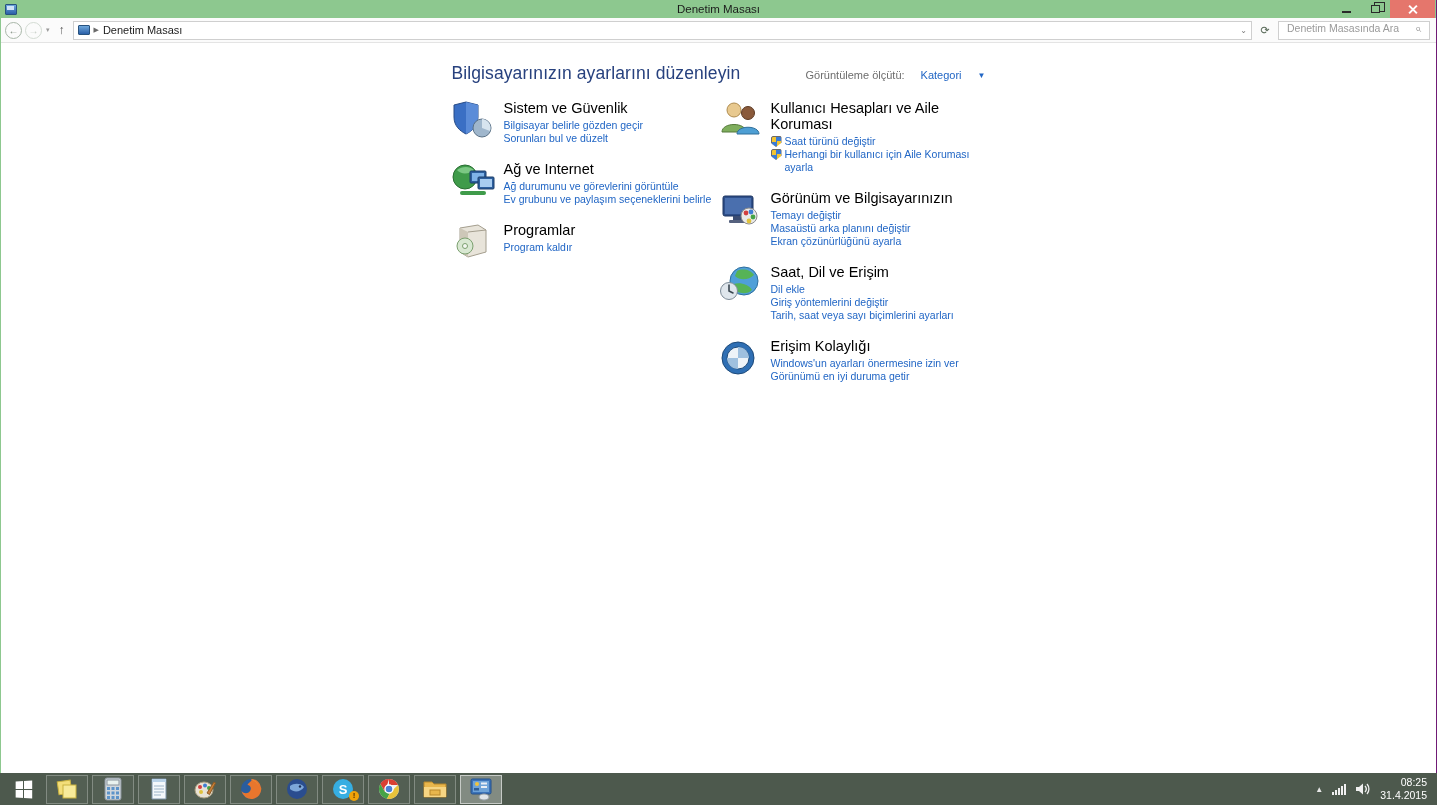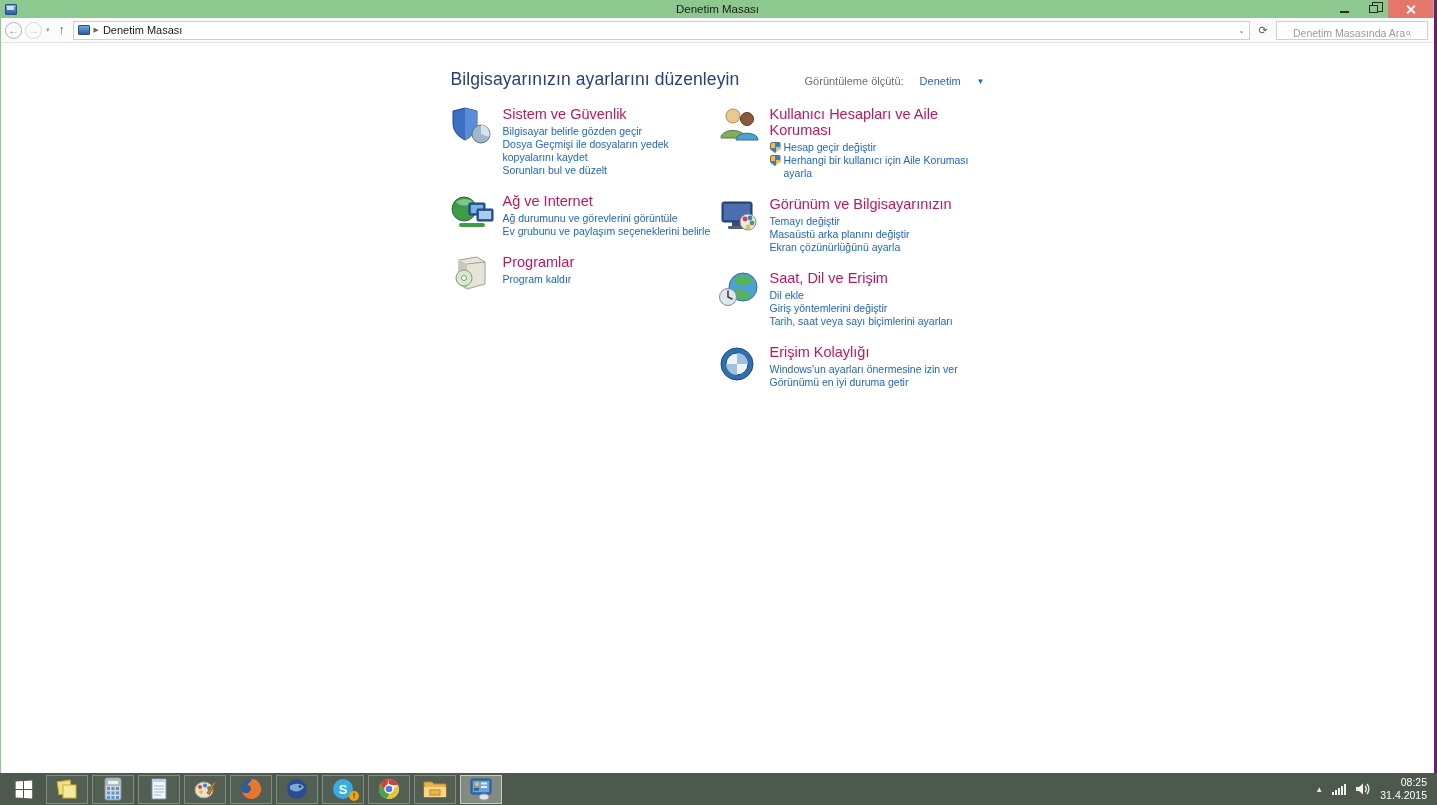--- a/index.html
+++ b/index.html
@@ -2,21 +2,21 @@
 <html><head>
 <meta charset="utf-8">
 <style>
   * { margin:0; padding:0; box-sizing:border-box; }
   html,body { width:1437px; height:805px; overflow:hidden;
     font-family:"Liberation Sans","DejaVu Sans",sans-serif; }
   body { background:#8dc88f; position:relative; }
 
   
   .window { position:absolute; top:0; left:0; width:1437px; height:773px;
-    background:#fff; border-left:1px solid #8dc88f; border-right:3px solid #701a75; }
+    background:#fff; border-left:1px solid #8dc88f; border-right:1px solid #701a75; }
   .titlebar { height:18px; background:#8dc88f; display:flex; align-items:center;
     position:relative; }
   .titlebar-icon { width:12px; height:11px; margin-left:4px;
     background:linear-gradient(#6fa8dc,#2a5fa8); border:1px solid #27527f;
     border-radius:1px; position:relative; }
   .titlebar-icon:after{ content:""; position:absolute; left:1px; top:1px; width:7px;
     height:4px; background:#cfe3f7; }
   .title-text { position:absolute; left:0; right:0; text-align:center;
     font-size:11.5px; color:#1c1c1c; }
   .win-controls { margin-left:auto; display:flex; height:100%; align-items:stretch; z-index:2;}
@@ -44,40 +44,40 @@
   .addr-field { flex:1; height:19px; border:1px solid #cfcfcf; background:#fff;
     display:flex; align-items:center; padding:0 4px; gap:4px; }
   .addr-icon { width:12px; height:10px; background:linear-gradient(#6fa8dc,#2a5fa8);
     border:1px solid #27527f; border-radius:1px; }
   .crumb-sep { font-size:7px; color:#6a6a6a; }
   .crumb { font-size:11px; color:#1c1c1c; cursor:pointer; }
   .addr-drop { margin-left:auto; font-size:8px; color:#7a7a7a; cursor:pointer; }
   .refresh-btn { width:20px; height:19px; display:flex; align-items:center;
     justify-content:center; font-size:11px; color:#5a6b5a; cursor:pointer; }
   .search-box { width:152px; height:19px; border:1px solid #cfcfcf; background:#fff;
-    display:flex; align-items:flex-end; padding:0 16px; margin-right:2px;}
+    display:flex; align-items:flex-start; padding:0 8px; margin-right:2px;}
   .search-box input { border:none; outline:none; flex:1; font-size:10.5px;
     color:#3c3c3c; font-family:inherit; background:transparent; min-width:0;}
   .search-box input::placeholder { color:#9a9a9a; }
   .search-glyph { font-size:11px; color:#8a8a8a; transform:scaleX(-1); }
 
   
   .content { padding-top:20px; }
-  .panel { width:534px; margin:6px auto; }
+  .panel { width:534px; margin:0 auto; }
   .panel-head { display:flex; align-items:baseline; margin-bottom:16px; }
   .page-title { font-size:17.5px; color:#27417e; font-weight:400; letter-spacing:.1px;}
   .view-by { margin-left:auto; font-size:11px; color:#6d6d6d; display:flex; gap:16px; align-items:center;}
   .view-by .val { color:#2166c5; cursor:pointer; }
   .view-by .caret { color:#2166c5; font-size:8px; cursor:pointer;}
 
   .cols { display:flex; }
   .col { width:267px; display:flex; flex-direction:column; }
   .cat { display:flex; margin-bottom:16px; }
   .cat-icon { width:46px; flex:0 0 46px; margin-right:6px; }
-  .cat-title { font-size:14.5px; color:#be185d; text-decoration:none; cursor:pointer;
+  .cat-title { font-size:14.5px; color:#000000; text-decoration:none; cursor:pointer;
     margin-bottom:3px; display:inline-block; width:fit-content;}
   .redbox { border:2px solid #d21f1f; padding:0 3px 1px 1px; text-decoration:underline; }
   .task { font-size:10.5px; color:#2166c5; text-decoration:none; cursor:pointer;
     line-height:13px; width:fit-content; display:flex; align-items:flex-start; gap:3px;}
   .cat-body { display:flex; flex-direction:column; }
   .shield { width:11px; height:11px; flex:0 0 11px; margin-top:1px;
     background:conic-gradient(#3a7bd5 0 25%, #f4c430 0 50%, #3a7bd5 0 75%, #f4c430 0 100%);
     border:1px solid #6a6a6a; border-radius:2px 2px 4px 4px;
     clip-path:polygon(0 0,100% 0,100% 62%,50% 100%,0 62%); }
 
@@ -139,42 +139,41 @@
       <span class="search-glyph">⌕</span>
     </div>
   </div>
 
   <div class="content">
     <div class="panel">
       <div class="panel-head">
         <div class="page-title">Bilgisayarınızın ayarlarını düzenleyin</div>
         <div class="view-by">
           <span>Görüntüleme ölçütü:</span>
-          <span class="val">Denetim</span>
+          <span class="val">Kategori</span>
           <span class="caret">▼</span>
         </div>
       </div>
 
       <div class="cols">
 
         <div class="col">
 
           <div class="cat">
             <span class="cat-icon">
               <svg width="44" height="40" viewBox="0 0 44 40">
                 <path d="M14 2 L26 5 L26 17 C26 26 20 31 14 34 C8 31 2 26 2 17 L2 5 Z" fill="#3a6fc4" stroke="#274b86"></path>
                 <path d="M14 2 L26 5 L26 17 C26 26 20 31 14 34 Z" fill="#5b8cd8"></path>
                 <circle cx="30" cy="28" r="9" fill="#9fb6cc" stroke="#5a7186"></circle>
                 <path d="M30 28 L30 19 A9 9 0 0 1 38 31 Z" fill="#d7e4ef"></path>
               </svg>
             </span>
             <div class="cat-body">
               <a class="cat-title">Sistem ve Güvenlik</a>
               <a class="task">Bilgisayar belirle gözden geçir</a>
-              <a class="task">Dosya Geçmişi ile dosyaların yedek kopyalarını kaydet</a>
               <a class="task">Sorunları bul ve düzelt</a>
             </div>
           </div>
 
           <div class="cat">
             <span class="cat-icon">
               <svg width="44" height="40" viewBox="0 0 44 40">
                 <circle cx="13" cy="16" r="12" fill="#3f9b4a" stroke="#2a6e33"></circle>
                 <path d="M5 9 C10 5 18 5 22 9 C18 13 9 14 5 9 Z" fill="#7cc884"></path>
                 <rect x="18" y="10" width="16" height="12" rx="1" fill="#2d5f9e" stroke="#1d3f6b"></rect>
@@ -217,21 +216,21 @@
                 <circle cx="15" cy="10" r="7" fill="#e8c98f" stroke="#b08c4f"></circle>
                 <path d="M3 32 C3 22 27 22 27 32 Z" fill="#7fae5d" stroke="#55793a"></path>
                 <circle cx="29" cy="13" r="6.5" fill="#8a5a3b" stroke="#5d3a24"></circle>
                 <path d="M18 34 C18 25 40 25 40 34 Z" fill="#4e9fd4" stroke="#2f6f9b"></path>
               </svg>
             </span>
             <div class="cat-body">
               <a class="cat-title">Kullanıcı Hesapları ve Aile Koruması</a>
               <a class="task">
                   <span class="shield"></span>
-                  <span>Hesap geçir değiştir</span>
+                  <span>Saat türünü değiştir</span>
                 </a>
               <a class="task">
                   <span class="shield"></span>
                   <span>Herhangi bir kullanıcı için Aile Koruması ayarla</span>
                 </a>
             </div>
           </div>
 
           <div class="cat">
             <span class="cat-icon">

